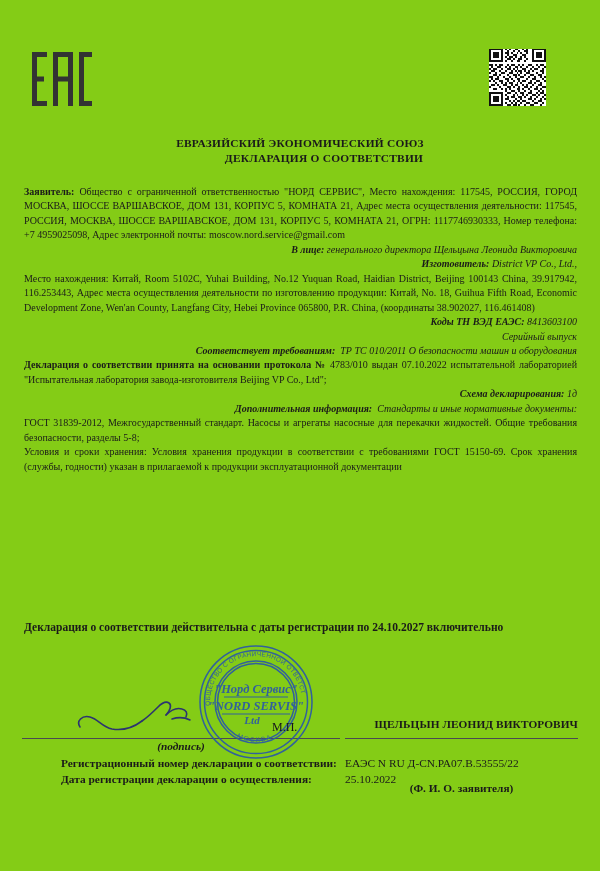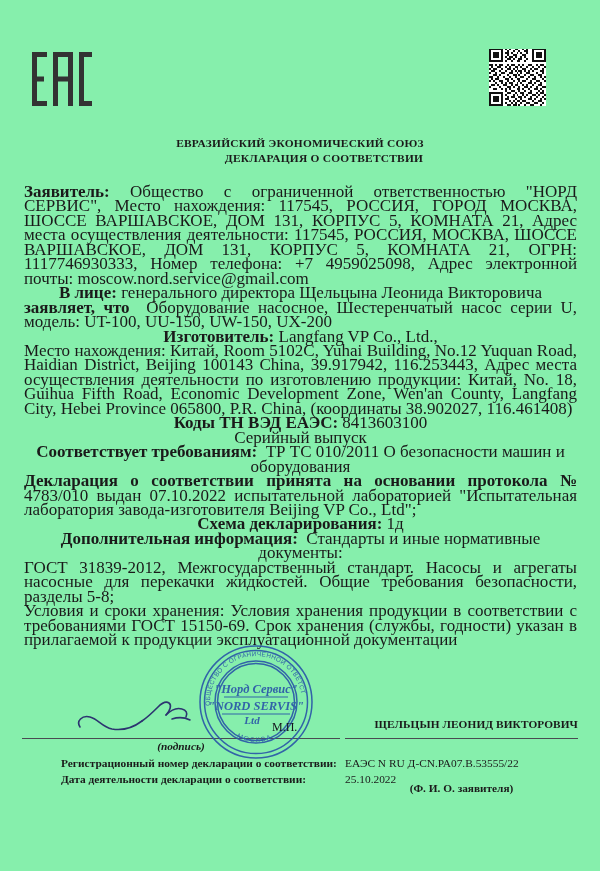--- a/index.html
+++ b/index.html
@@ -4,21 +4,21 @@
 <style>
   html, body {
     margin: 0;
     padding: 0;
     background: #ffffff;
   }
   #page {
     position: relative;
     width: 600px;
     height: 871px;
-    background: #86efac;
+    background: #84cc16;
     font-family: "Liberation Serif", "DejaVu Serif", serif;
     color: #1a1a1a;
     overflow: hidden;
   }
 
   
   #eac-mark {
     position: absolute;
     left: 32px;
     top: 52px;
@@ -47,27 +47,27 @@
   #title-line2 { top: 152px; padding-left: 24px; }
 
   
   #body-block {
     position: absolute;
     left: 24px;
     top: 185px;
     width: 553px;
   }
   .para {
-    font-size: 17px;
+    font-size: 10px;
     line-height: 14.45px;
     text-align: justify;
     text-justify: inter-word;
     margin: 0;
   }
-  .para.nojust { text-align: center; }
+  .para.nojust { text-align: right; font-style: italic; }
   .lbl { font-weight: bold; }
 
   #validity {
     position: absolute;
     left: 24px;
     top: 620px;
     width: 553px;
     font-size: 11.5px;
     font-weight: bold;
     line-height: 14px;
@@ -424,28 +424,24 @@
     <p class="para">
       <span class="lbl">Заявитель:</span>
       <span>Общество с ограниченной ответственностью "НОРД СЕРВИС", Место нахождения: 117545, РОССИЯ, ГОРОД МОСКВА, ШОССЕ ВАРШАВСКОЕ, ДОМ 131, КОРПУС 5, КОМНАТА 21, Адрес места осуществления деятельности: 117545, РОССИЯ, МОСКВА, ШОССЕ ВАРШАВСКОЕ, ДОМ 131, КОРПУС 5, КОМНАТА 21, ОГРН: 1117746930333, Номер телефона: +7 4959025098, Адрес электронной почты: moscow.nord.service@gmail.com</span>
     </p>
 
     <p class="para nojust">
       <span class="lbl">В лице:</span>
       <span>генерального директора Щельцына Леонида Викторовича</span>
     </p>
 
-    <p class="para">
-      <span class="lbl">заявляет, что</span>
-      &nbsp;<span>Оборудование насосное, Шестеренчатый насос серии U, модель: UT-100, UU-150, UW-150, UX-200</span>
-    </p>
 
     <p class="para nojust">
       <span class="lbl">Изготовитель:</span>
-      <span>Langfang VP Co., Ltd.,</span>
+      <span>District VP Co., Ltd.,</span>
     </p>
 
     <p class="para">Место нахождения: Китай,    Room 5102C, Yuhai Building, No.12 Yuquan Road, Haidian District, Beijing 100143 China, 39.917942, 116.253443, Адрес места осуществления деятельности по изготовлению продукции: Китай, No. 18, Guihua Fifth Road, Economic Development Zone, Wen'an County, Langfang City, Hebei Province 065800, P.R. China, (координаты 38.902027, 116.461408)</p>
 
     <p class="para nojust">
       <span class="lbl">Коды ТН ВЭД ЕАЭС:</span>
       <span>8413603100</span>
     </p>
 
     <p class="para nojust">Серийный выпуск</p>
@@ -468,40 +464,41 @@
     <p class="para nojust">
       <span class="lbl">Дополнительная информация:</span>
       &nbsp;<span>Стандарты и иные нормативные документы:</span>
     </p>
 
     <p class="para">ГОСТ 31839-2012, Межгосударственный стандарт. Насосы и агрегаты насосные для перекачки жидкостей. Общие требования безопасности, разделы 5-8;</p>
 
     <p class="para">Условия и сроки хранения: Условия хранения продукции в соответствии с требованиями ГОСТ 15150-69. Срок хранения (службы, годности) указан в прилагаемой к продукции эксплуатационной документации</p>
   </div>
 
+  <div id="validity">Декларация о соответствии действительна с даты регистрации по 24.10.2027 включительно</div>
 
   <div id="signature-mark">
     <svg viewBox="0 0 130 48" width="130" height="48" aria-hidden="true">
       <g fill="none" stroke="#2c3470" stroke-width="1.6" stroke-linecap="round">
         <path d="M8 34 C 4 28, 10 22, 18 24 C 26 26, 30 34, 40 36 C 52 38, 62 34, 70 28"></path>
         <path d="M70 28 C 76 24, 80 20, 86 14 C 90 10, 94 8, 97 10 C 100 12, 98 18, 94 22"></path>
         <path d="M94 22 C 98 18, 104 14, 110 16 C 114 17, 116 20, 114 24"></path>
         <path d="M100 26 C 106 24, 112 24, 118 27"></path>
       </g>
     </svg>
   </div>
   <div id="sign-line-left"></div>
   <div id="sign-line-right"></div>
   <div id="signature-caption">(подпись)</div>
   <div id="declarant-name">ЩЕЛЬЦЫН ЛЕОНИД ВИКТОРОВИЧ</div>
   <div id="declarant-caption">(Ф. И. О. заявителя)</div>
 
   <div class="reg-label" id="reg-number-label">Регистрационный номер декларации о соответствии:</div>
   <div class="reg-value" id="reg-number-value">ЕАЭС N RU Д-CN.РА07.В.53555/22</div>
-  <div class="reg-label" id="reg-date-label">Дата деятельности декларации о соответствии:</div>
+  <div class="reg-label" id="reg-date-label">Дата регистрации декларации о осуществления:</div>
   <div class="reg-value" id="reg-date-value">25.10.2022</div>
 
   <div id="stamp">
     <svg viewBox="0 0 116 116" width="116" height="116" aria-hidden="true">
       <defs>
         <path id="arc-outer" d="M 58 58 m -46 0 a 46 46 0 1 1 92 0" transform="rotate(-12 58 58)"></path>
         <path id="arc-bottom" d="M 58 58 m -40 0 a 40 40 0 1 0 80 0"></path>
       </defs>
       <g fill="none" stroke="#2b58a8" stroke-width="1.5">
         <circle cx="58" cy="58" r="56"></circle>

